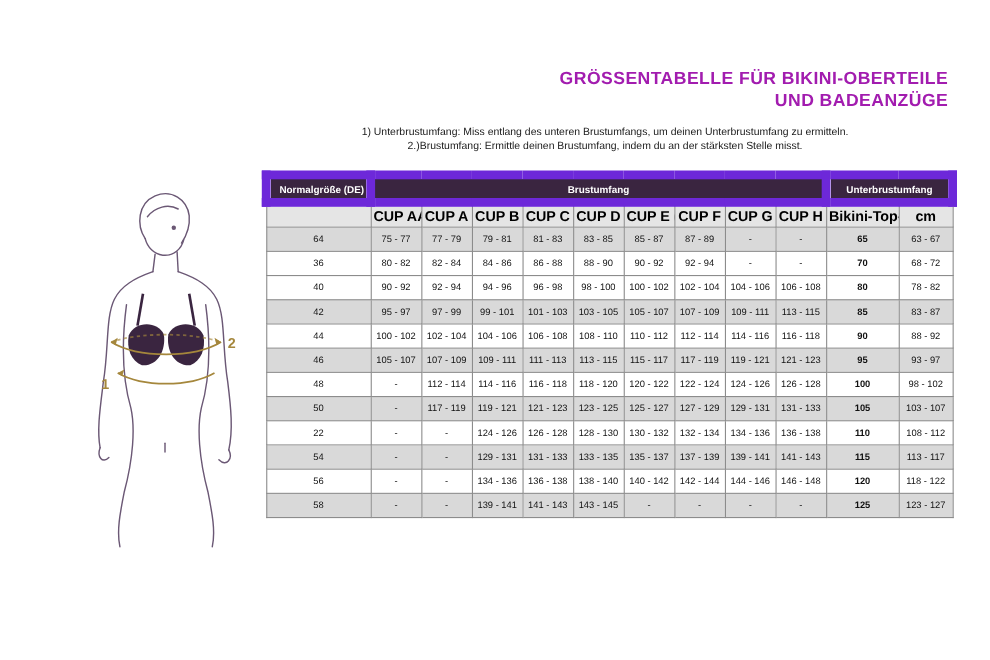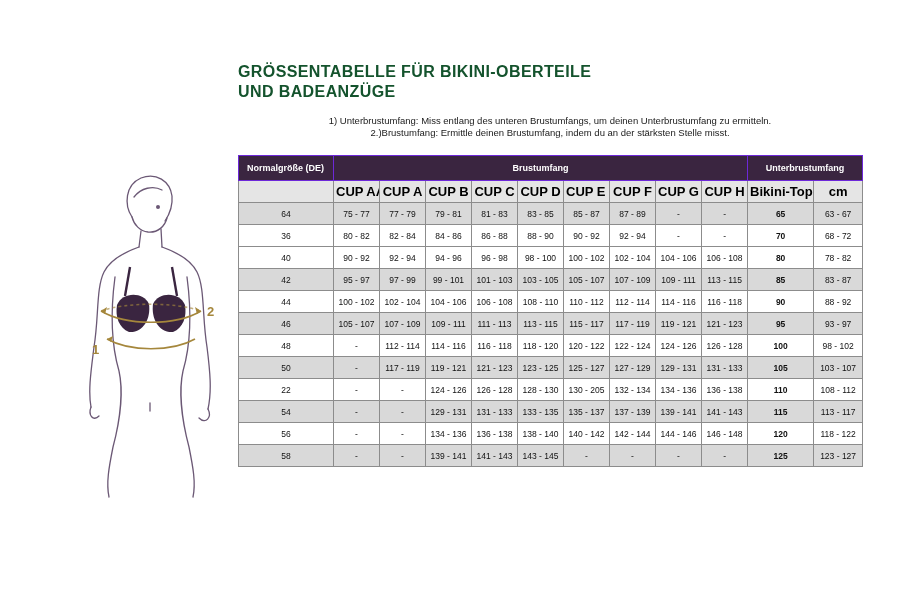--- a/index.html
+++ b/index.html
@@ -9,22 +9,22 @@
     --outline:#6B5875;
     --grid:#8C8C8C;
   }
   *{box-sizing:border-box;margin:0;padding:0;}
   html,body{background:#fff;}
   body{font-family:"Liberation Sans", sans-serif;color:#111;}
   .canvas{position:relative;width:900px;height:600px;background:#fff;overflow:hidden;}
 
   .title{
     position:absolute;left:238px;top:62px;width:624px;
-    text-align:left;font-size:16px;font-weight:bold;
-    letter-spacing:0.4px;line-height:1.25;color:#14532d;
+    text-align:right;font-size:16px;font-weight:bold;
+    letter-spacing:0.4px;line-height:1.25;color:#a21caf;
   }
   .instructions{
     position:absolute;left:178px;top:115px;width:744px;
     text-align:center;font-size:9.5px;line-height:1.25;color:#1a1a1a;
   }
 
   .figure-wrap{
     position:absolute;left:48px;top:165px;width:190px;height:335px;
   }
 
@@ -33,21 +33,21 @@
     border-collapse:collapse;table-layout:fixed;
     font-size:8.5px;
   }
   .size-table th,.size-table td{
     border:1px solid var(--grid);
     text-align:center;vertical-align:middle;
     padding:0 2px;overflow:hidden;white-space:nowrap;
   }
   .size-table thead tr.purple-row th{
     background:var(--purple);color:#fff;
-    border:1px solid #6d28d9;
+    border:8px solid #6d28d9;
     height:25px;font-size:9px;font-weight:bold;
   }
   .size-table thead tr.purple-row th.first{
     text-align:left;padding-left:8px;
   }
   .size-table thead tr.sub-row th{
     background:#e5e5e5;color:#000;height:22px;
     font-size:13px;font-weight:bold;
   }
   .size-table tbody td{height:22px;background:#fff;}
@@ -259,21 +259,21 @@
           <td class="bold">105</td>
           <td>103 - 107</td>
         </tr>
         <tr>
           <td>22</td>
           <td>-</td>
           <td>-</td>
           <td>124 - 126</td>
           <td>126 - 128</td>
           <td>128 - 130</td>
-          <td>130 - 205</td>
+          <td>130 - 132</td>
           <td>132 - 134</td>
           <td>134 - 136</td>
           <td>136 - 138</td>
           <td class="bold">110</td>
           <td>108 - 112</td>
         </tr>
         <tr class="row-gray">
           <td>54</td>
           <td>-</td>
           <td>-</td>

